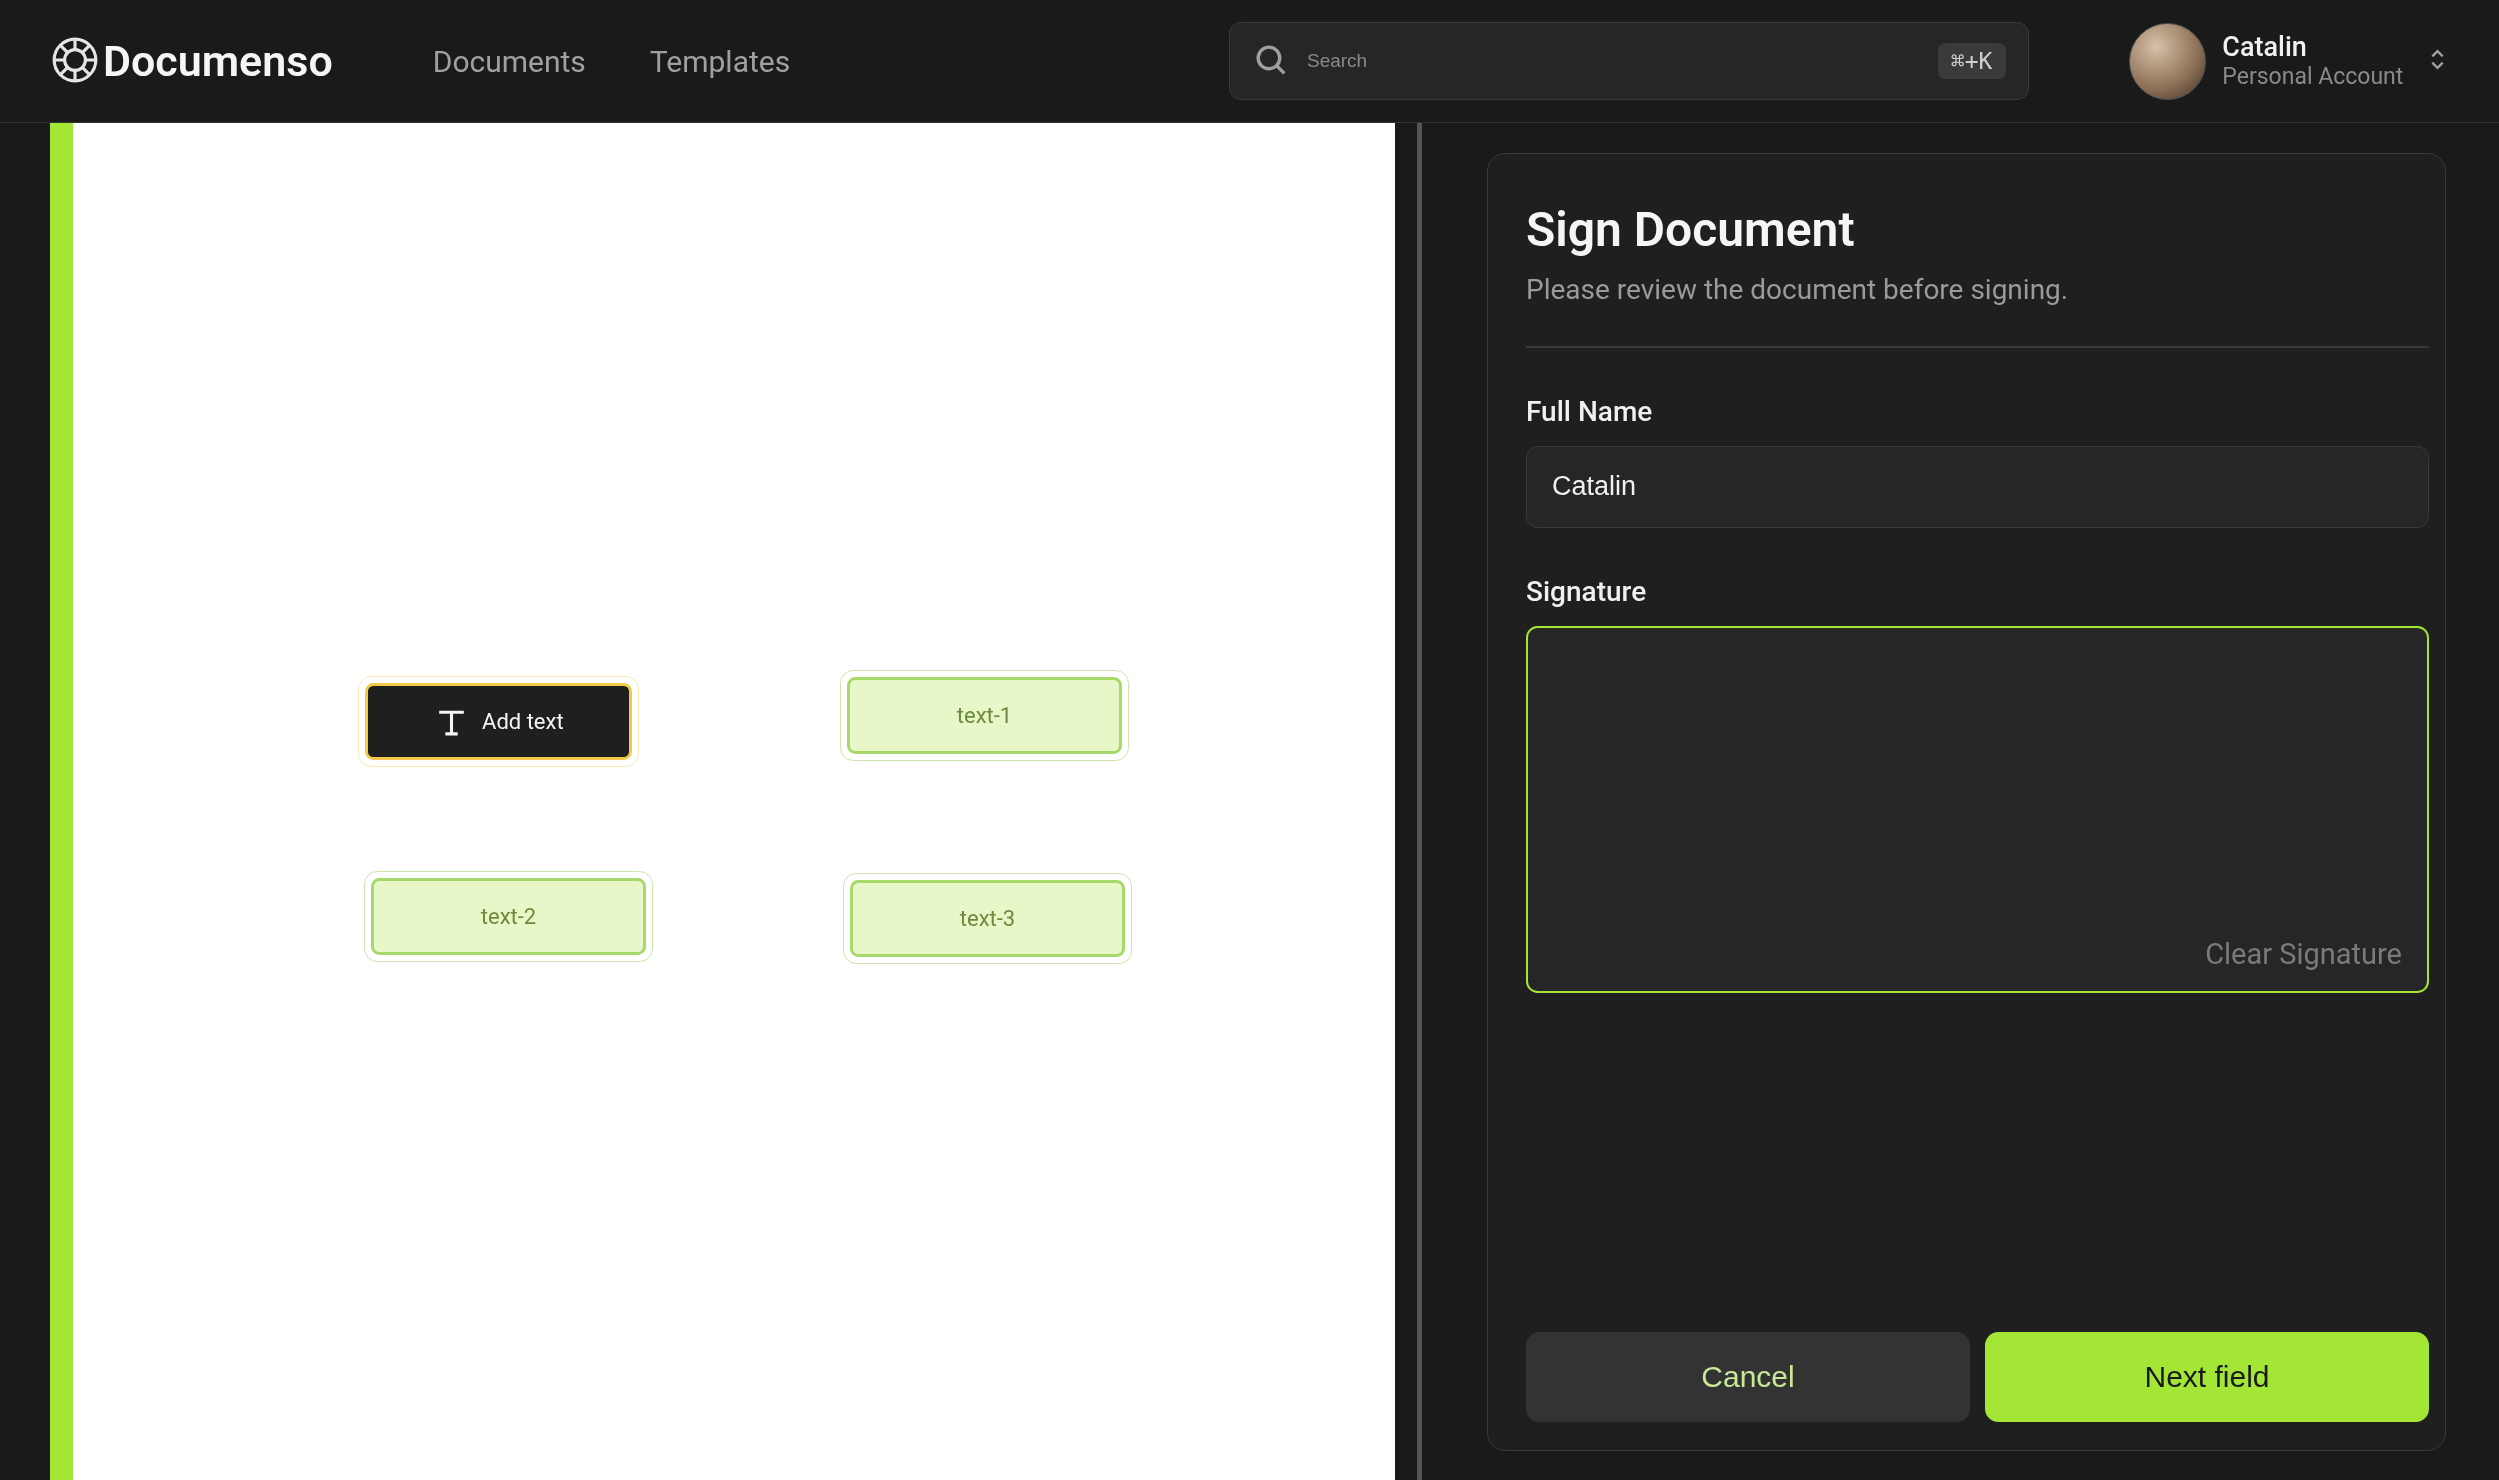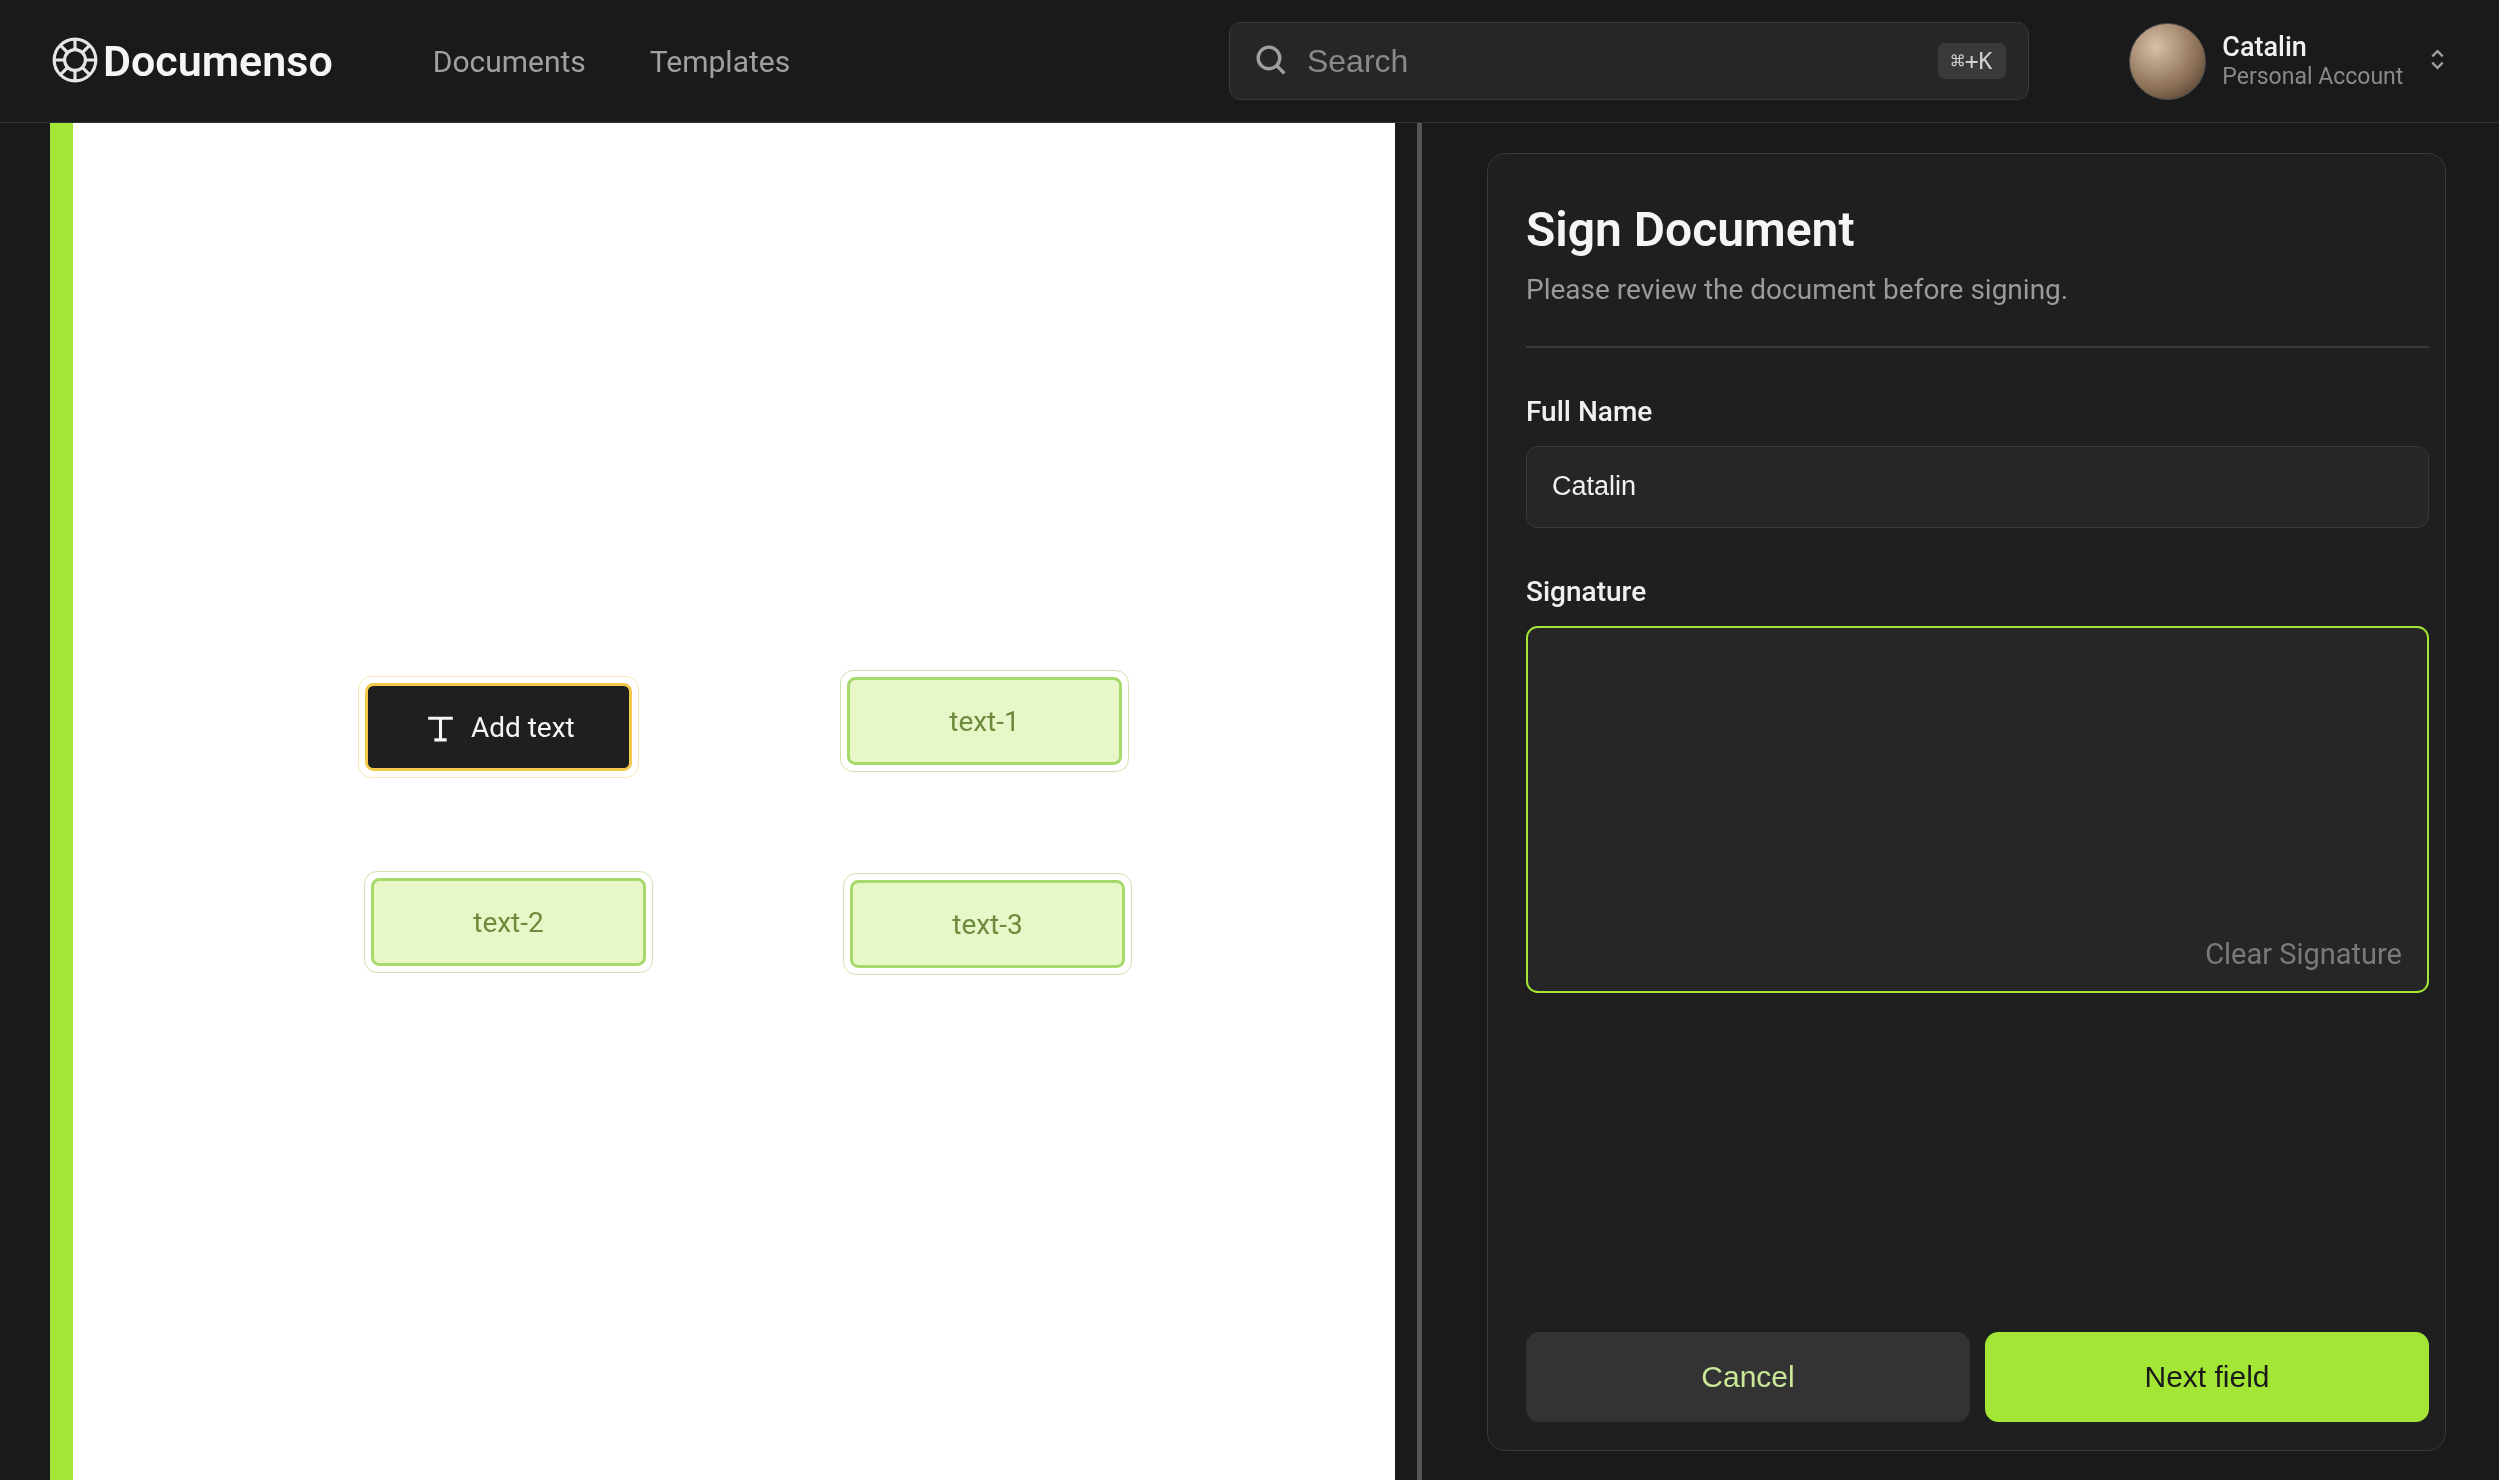--- a/index.html
+++ b/index.html
@@ -77,21 +77,21 @@
     height: 37px;
     stroke: #a0a0a0;
     fill: none;
   }
 
   .search-input {
     flex: 1;
     background: transparent;
     border: none;
     outline: none;
-    font-size: 32px;
+    font-size: 19px;
     color: #e5e5e5;
   }
 
   .search-input::placeholder {
     color: #8a8a8a;
   }
 
   .kbd {
     background: #3a3a3a;
     border-radius: 6.7px;
@@ -172,24 +172,24 @@
     height: 100%;
     background: #ffffff;
   }
 
   .field {
     position: absolute;
     display: flex;
     align-items: center;
     justify-content: center;
     border-radius: 8.3px;
-    font-size: 28px;
+    font-size: 22px;
     cursor: pointer;
     padding: 12px 23px;
-    height: 88px;
+    height: 77px;
   }
 
   .field.unfilled {
     background: #e7f7c7;
     border: 3.3px solid #a6d96a;
     color: #6e8b3d;
   }
 
   .field.unfilled::before {
     content: "";

